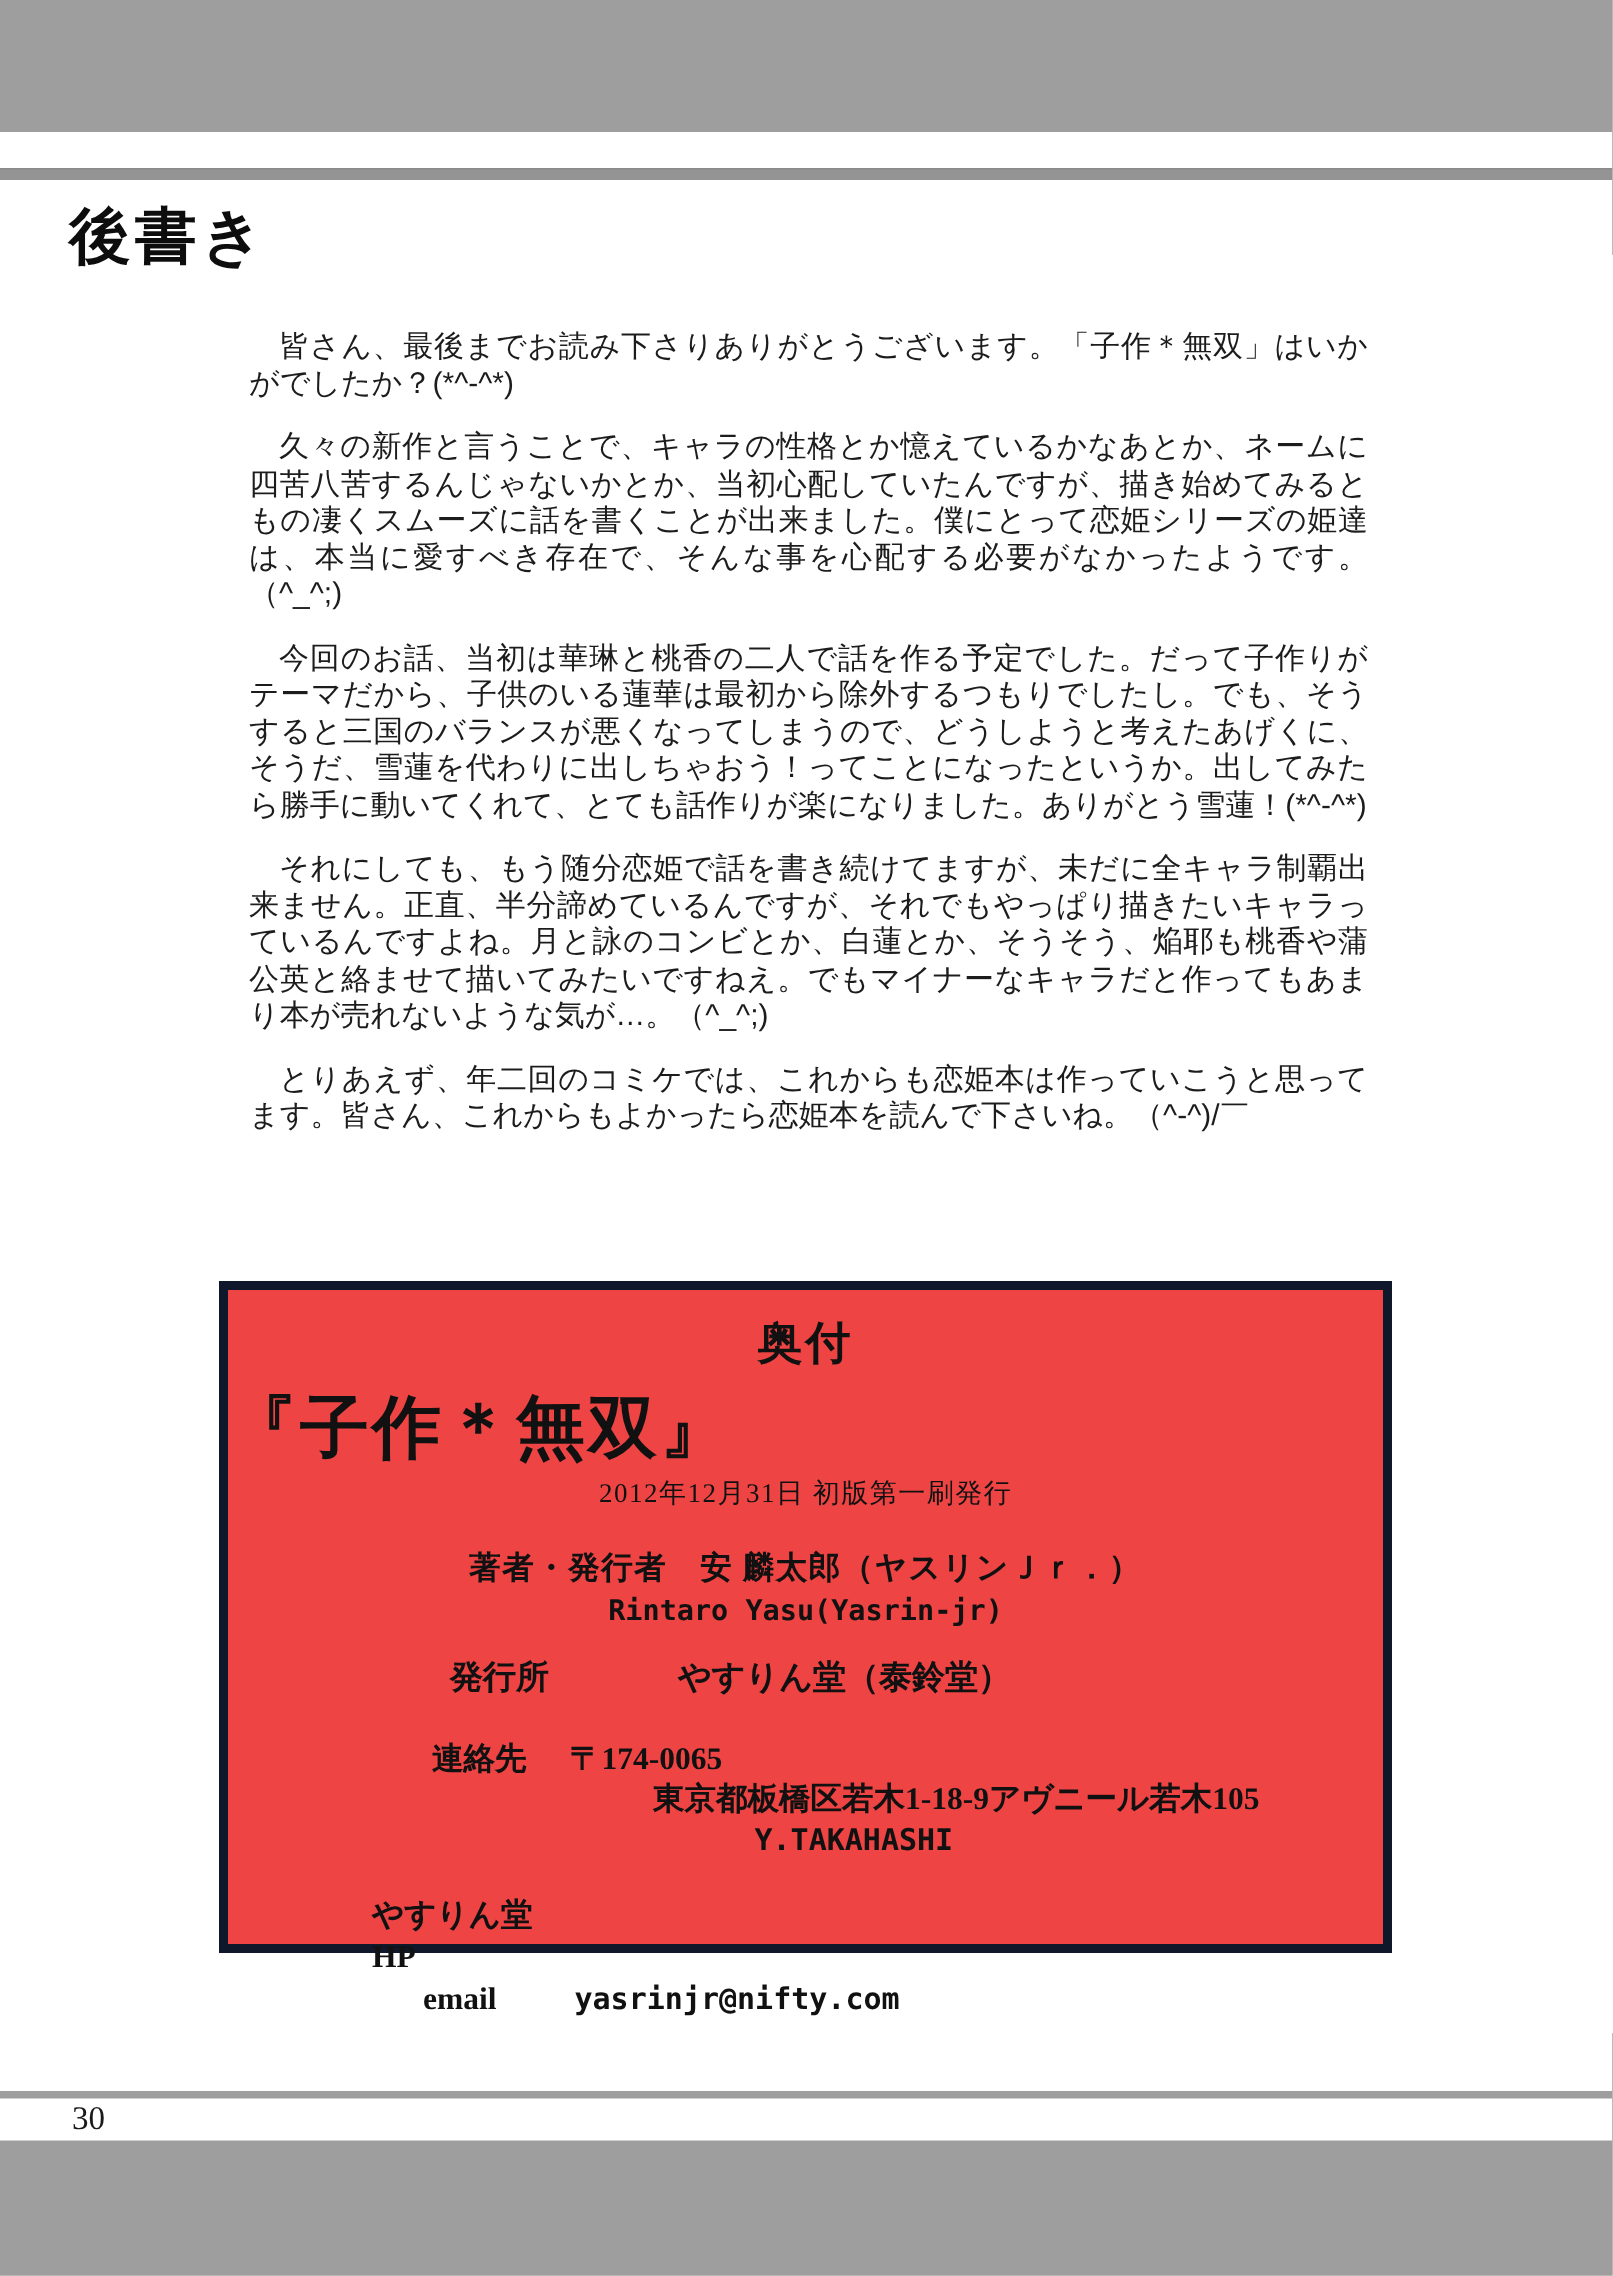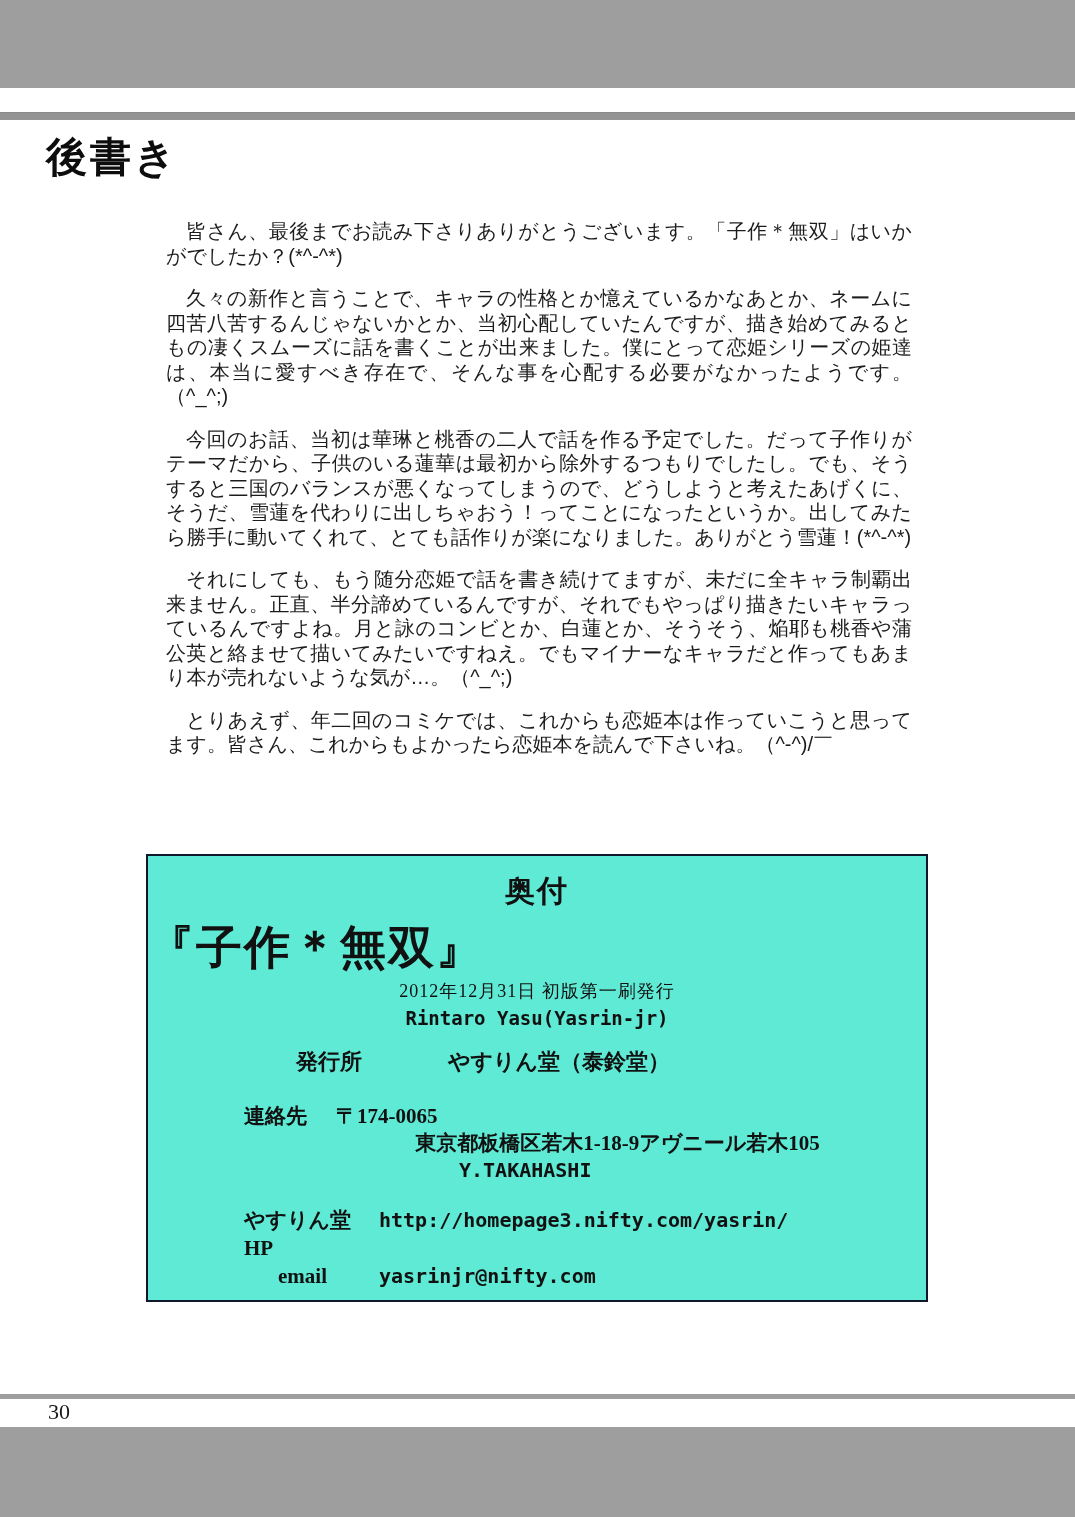--- a/index.html
+++ b/index.html
@@ -51,22 +51,22 @@
     text-align: justify;
     color: #1c1c1c;
   }
   .afterword-body p {
     text-indent: 1em;
     margin-bottom: 18px;
   }
   
   .colophon {
     position: absolute; top: 854px; left: 146px; width: 782px; height: 448px;
-    border: 2px solid #0f172a;
-    background: #5eead4;
+    border: 6px solid #0f172a;
+    background: #ef4444;
     font-family: "Liberation Serif", "DejaVu Serif", serif;
     color: #111;
   }
   .colophon-heading {
     margin-top: 15px; text-align: center;
     font-family: "Liberation Sans", "DejaVu Sans", sans-serif;
     font-size: 30px; font-weight: 700; letter-spacing: 2px;
   }
   .colophon-book-title {
     margin-top: 5px; 
@@ -82,21 +82,21 @@
   }
   .colophon-romaji {
     margin-top: 4px; text-align: center;
     font-family: "DejaVu Sans Mono", "Liberation Mono", monospace;
     font-size: 19px; font-weight: 700;
   }
   .row { display: flex; font-size: 22px; font-weight: 600; }
   .pub-block { margin-top: 18px; margin-left: 148px; }
   .pub-block .row { line-height: 30px; gap: 28px; }
   .pub-block .label { width: 124px; }
-  .contact-block { margin-top: 26px; font-size: 21px; }
+  .contact-block { margin-top: 26px; font-size: 21px; padding-left: 40px; }
   .contact-row { display: flex; margin-left: 96px; font-weight: 600; line-height: 27px; }
   .contact-row .label { width: 92px; }
   .contact-address { margin-left: 161px; line-height: 27px; font-weight: 600; text-align: center; }
   .contact-name {
     margin-left: 311px; line-height: 27px; font-weight: 600;
     font-family: "DejaVu Sans Mono", "Liberation Mono", monospace; font-size: 20px;
   }
   .web-block { margin-top: 22px; font-size: 21px; }
   .web-row { display: flex; margin-left: 96px; line-height: 28px; font-weight: 600; }
   .web-row .label { width: 135px; }
@@ -121,20 +121,21 @@
     <p>久々の新作と言うことで、キャラの性格とか憶えているかなあとか、ネームに四苦八苦するんじゃないかとか、当初心配していたんですが、描き始めてみるともの凄くスムーズに話を書くことが出来ました。僕にとって恋姫シリーズの姫達は、本当に愛すべき存在で、そんな事を心配する必要がなかったようです。（^_^;)</p>
     <p>今回のお話、当初は華琳と桃香の二人で話を作る予定でした。だって子作りがテーマだから、子供のいる蓮華は最初から除外するつもりでしたし。でも、そうすると三国のバランスが悪くなってしまうので、どうしようと考えたあげくに、そうだ、雪蓮を代わりに出しちゃおう！ってことになったというか。出してみたら勝手に動いてくれて、とても話作りが楽になりました。ありがとう雪蓮！(*^-^*)</p>
     <p>それにしても、もう随分恋姫で話を書き続けてますが、未だに全キャラ制覇出来ません。正直、半分諦めているんですが、それでもやっぱり描きたいキャラっているんですよね。月と詠のコンビとか、白蓮とか、そうそう、焔耶も桃香や蒲公英と絡ませて描いてみたいですねえ。でもマイナーなキャラだと作ってもあまり本が売れないような気が…。（^_^;)</p>
     <p>とりあえず、年二回のコミケでは、これからも恋姫本は作っていこうと思ってます。皆さん、これからもよかったら恋姫本を読んで下さいね。（^-^)/￣</p>
   </div>
 
   <div class="colophon">
     <div class="colophon-heading">奥付</div>
     <div class="colophon-book-title">『子作＊無双』</div>
     <div class="colophon-edition">2012年12月31日 初版第一刷発行</div>
+    <div class="colophon-author">著者・発行者　安 麟太郎（ヤスリンＪｒ．）</div>
     <div class="colophon-romaji">Rintaro Yasu(Yasrin-jr)</div>
 
     <div class="pub-block">
       <div class="row">
         <span class="label">発行所</span>
         <span class="value">やすりん堂（泰鈴堂）</span>
       </div>
     </div>
 
     <div class="contact-block">
@@ -142,21 +143,20 @@
         <span class="label">連絡先</span>
         <span class="value">〒174-0065</span>
       </div>
       <div class="contact-address">東京都板橋区若木1-18-9アヴニール若木105</div>
       <div class="contact-name">Y.TAKAHASHI</div>
     </div>
 
     <div class="web-block">
       <div class="web-row">
         <span class="label">やすりん堂HP</span>
-        <span class="value">http://homepage3.nifty.com/yasrin/</span>
       </div>
       <div class="web-row email-row">
         <span class="label">email</span>
         <span class="value">yasrinjr@nifty.com</span>
       </div>
     </div>
   </div>
 
   <div class="rule-bottom"></div>
   <div class="page-number">30</div>

